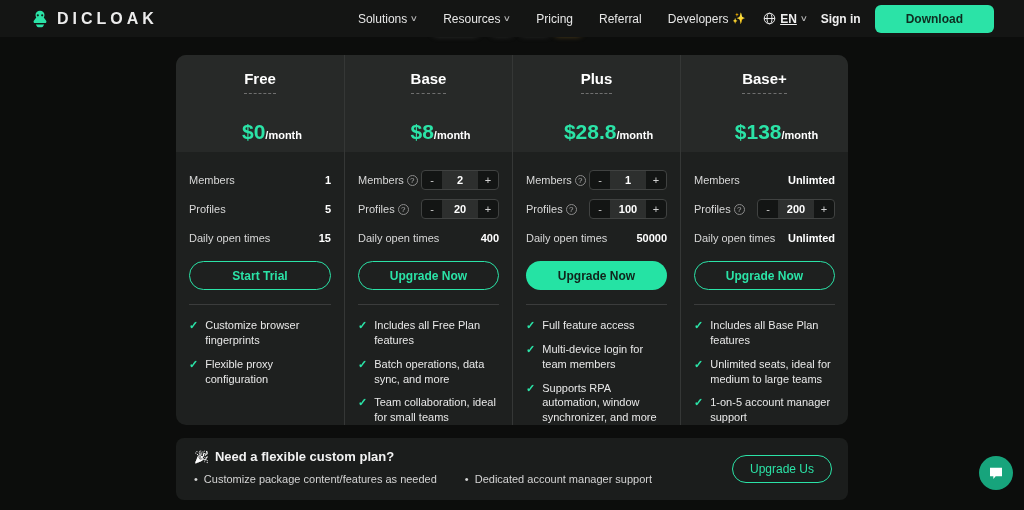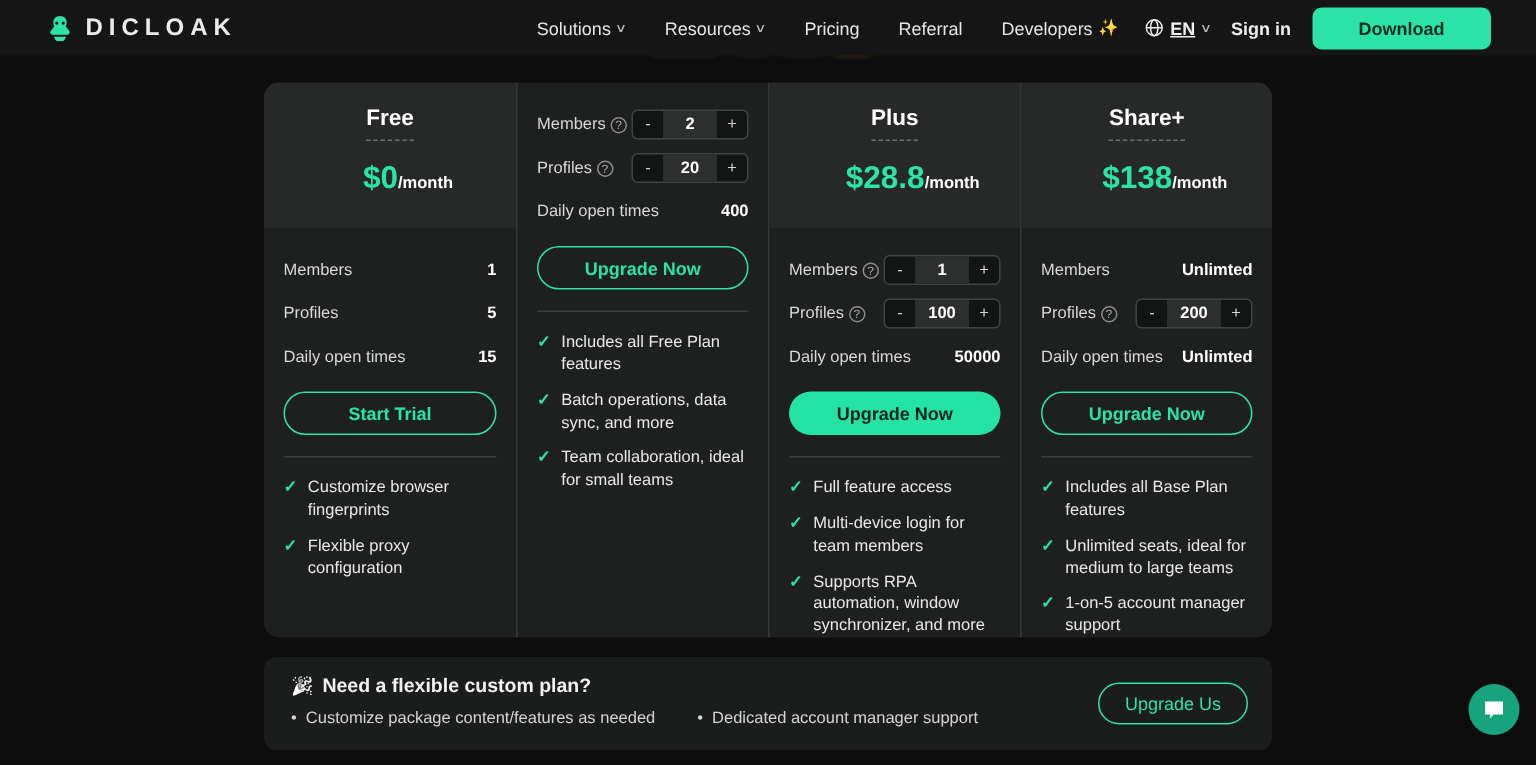--- a/index.html
+++ b/index.html
@@ -31,21 +31,21 @@
   .bb4 { left:555px; top:25px; width:26px; height:10px; background:#8a6a2a; }
 
   
   .cards { position:absolute; left:176px; top:55px; width:672px; height:370px;
            display:grid; grid-template-columns:repeat(4,1fr); border-radius:10px; overflow:hidden; }
   .col { display:flex; flex-direction:column; background:#1e201f; }
   .col + .col { border-left:1px solid #353736; }
   .col-head { height:97px; background:#272928; text-align:center; padding-top:15px; }
   .plan-name { color:#ffffff; font-size:15px; font-weight:bold; display:inline-block;
                border-bottom:1px dashed #6f6f6f; padding-bottom:6px; }
-  .price-line { margin-top:13px;padding-left:24px; }
+  .price-line { margin-top:26px;padding-left:24px; }
   .price { color:#2be3a7; font-size:21px; font-weight:bold; }
   .per { color:#ffffff; font-size:11px; font-weight:bold; }
   .col-body { flex:1; padding:17px 13px 12px; display:flex; flex-direction:column; }
   .rows { display:flex; flex-direction:column; gap:7px; }
   .row { display:flex; justify-content:space-between; align-items:center; height:22px; }
   .row-label { font-size:11px; color:#d8d8d8; display:flex; align-items:center; gap:3px; }
   .help { width:11px; height:11px; border:1px solid #8b8b8b; border-radius:50%; font-size:8px;
           color:#adadad; display:flex; align-items:center; justify-content:center; cursor:pointer; }
   .row-value { font-size:11px; color:#ffffff; font-weight:bold; }
   .stepper { display:flex; align-items:center; width:78px; height:20px; border:1px solid #404241;
@@ -170,20 +170,26 @@
           </div>
           <div class="feature">
             <span class="check">✓</span>
             <span>Flexible proxy configuration</span>
           </div>
         </div>
       </div>
     </div>
 
     <div class="col">
+      <div class="col-head">
+        <span class="plan-name">Base</span>
+        <div class="price-line">
+          <span class="price">$8</span><span class="per">/month</span>
+        </div>
+      </div>
       <div class="col-body">
         <div class="rows">
           <div class="row">
             <span class="row-label">
               <span>Members</span>
               <span class="help">?</span>
             </span>
             <span class="stepper">
               <span class="step-btn">-</span>
               <span class="step-val">2</span>
@@ -276,21 +282,21 @@
             <span class="check">✓</span>
             <span>Supports RPA automation, window synchronizer, and more</span>
           </div>
 
         </div>
       </div>
     </div>
 
     <div class="col">
       <div class="col-head">
-        <span class="plan-name">Share+</span>
+        <span class="plan-name">Base+</span>
         <div class="price-line">
           <span class="price">$138</span><span class="per">/month</span>
         </div>
       </div>
       <div class="col-body">
         <div class="rows">
           <div class="row">
             <span class="row-label">Members</span>
             <span class="row-value">Unlimted</span>
           </div>

